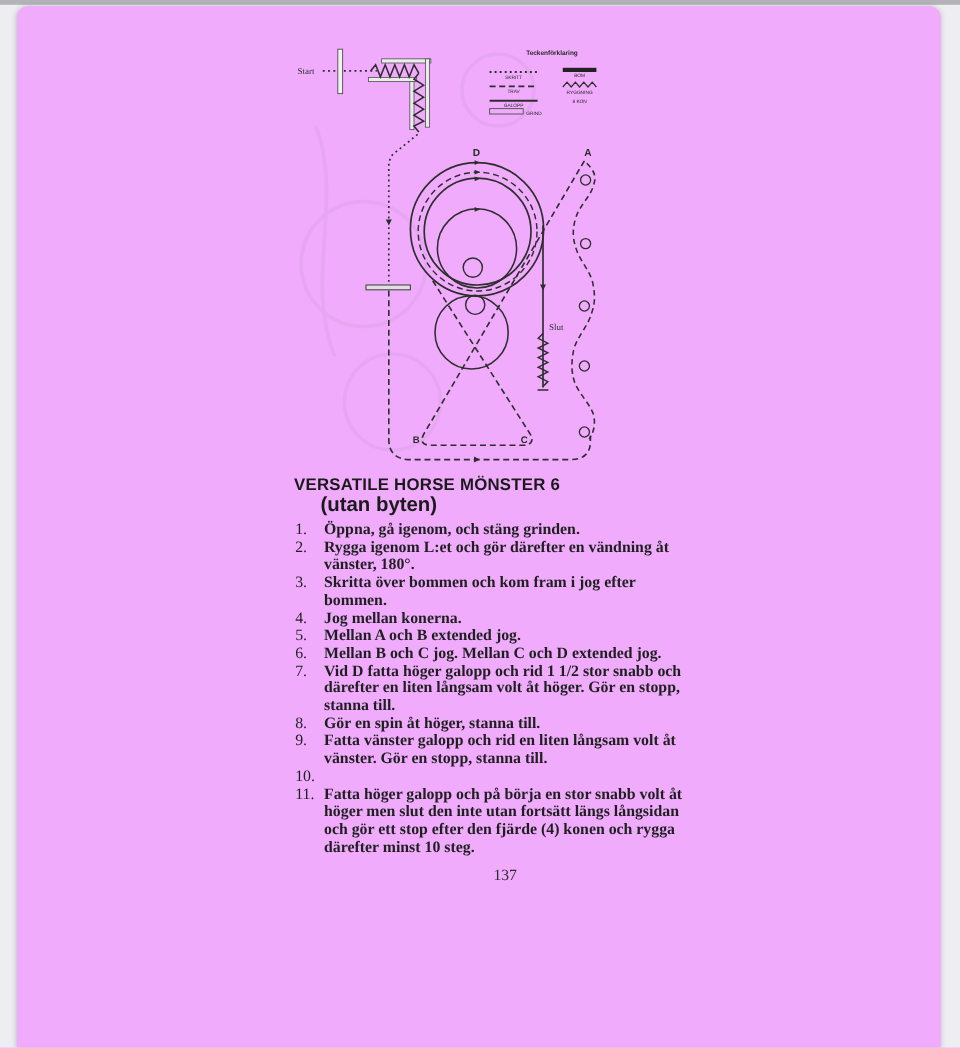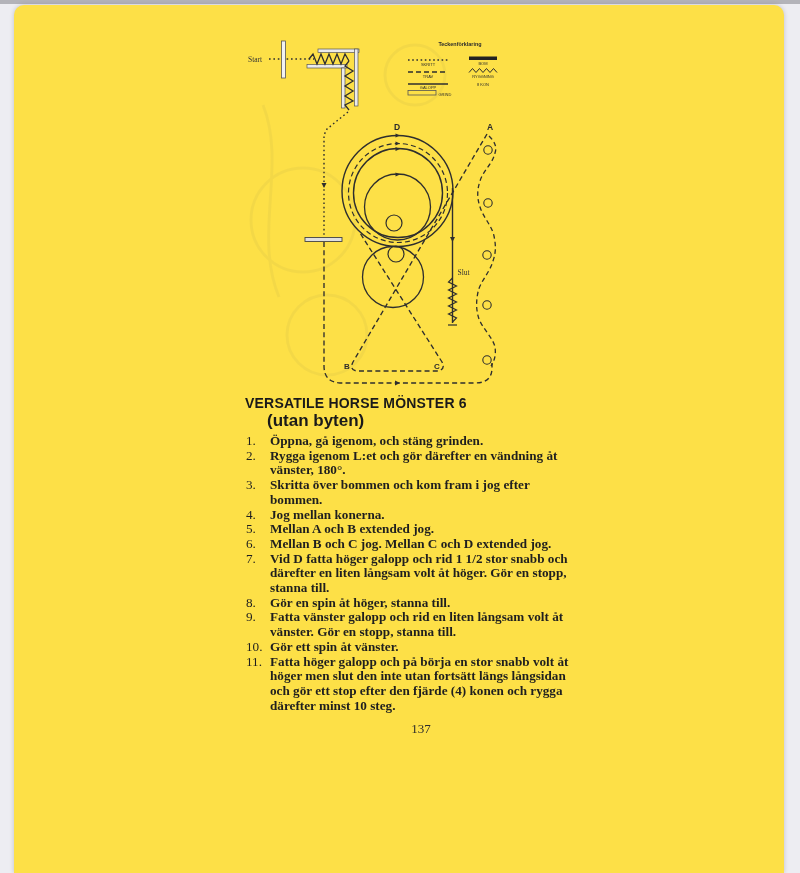--- a/index.html
+++ b/index.html
@@ -8,21 +8,21 @@
     background:#ededf2;
     font-family:"Liberation Serif", serif;
     overflow:hidden;
   }
   .top-bar{
     position:absolute;top:0;left:0;width:800px;height:4px;
     background:#b3b3b9;
   }
   .page{
     position:absolute;left:14px;top:5px;width:770px;height:868px;
-    background:#fde047;
+    background:#f0abfc;
     border-radius:10px 10px 0 0;
     box-shadow:0 0 4px rgba(60,60,80,0.25);
   }
   .diagram-wrap{
     position:absolute;left:231px;top:30px;width:280px;height:362px;
   }
   .content{
     position:absolute;left:231px;top:389px;width:334px;color:#1d1d1d;
   }
   .title{
@@ -189,21 +189,20 @@
       <li class="step">
         <span class="num">8.</span>
         <span class="txt">Gör en spin åt höger, stanna till.</span>
       </li>
       <li class="step">
         <span class="num">9.</span>
         <span class="txt">Fatta vänster galopp och rid en liten långsam volt åt vänster. Gör en stopp, stanna till.</span>
       </li>
       <li class="step">
         <span class="num">10.</span>
-        <span class="txt">Gör ett spin åt vänster.</span>
       </li>
       <li class="step">
         <span class="num">11.</span>
         <span class="txt">Fatta höger galopp och på börja en stor snabb volt åt höger men slut den inte utan fortsätt längs långsidan och gör ett stop efter den fjärde (4) konen och rygga därefter minst 10 steg.</span>
       </li>
     </ol>
   </div>
 
   <div class="page-number">137</div>
 

